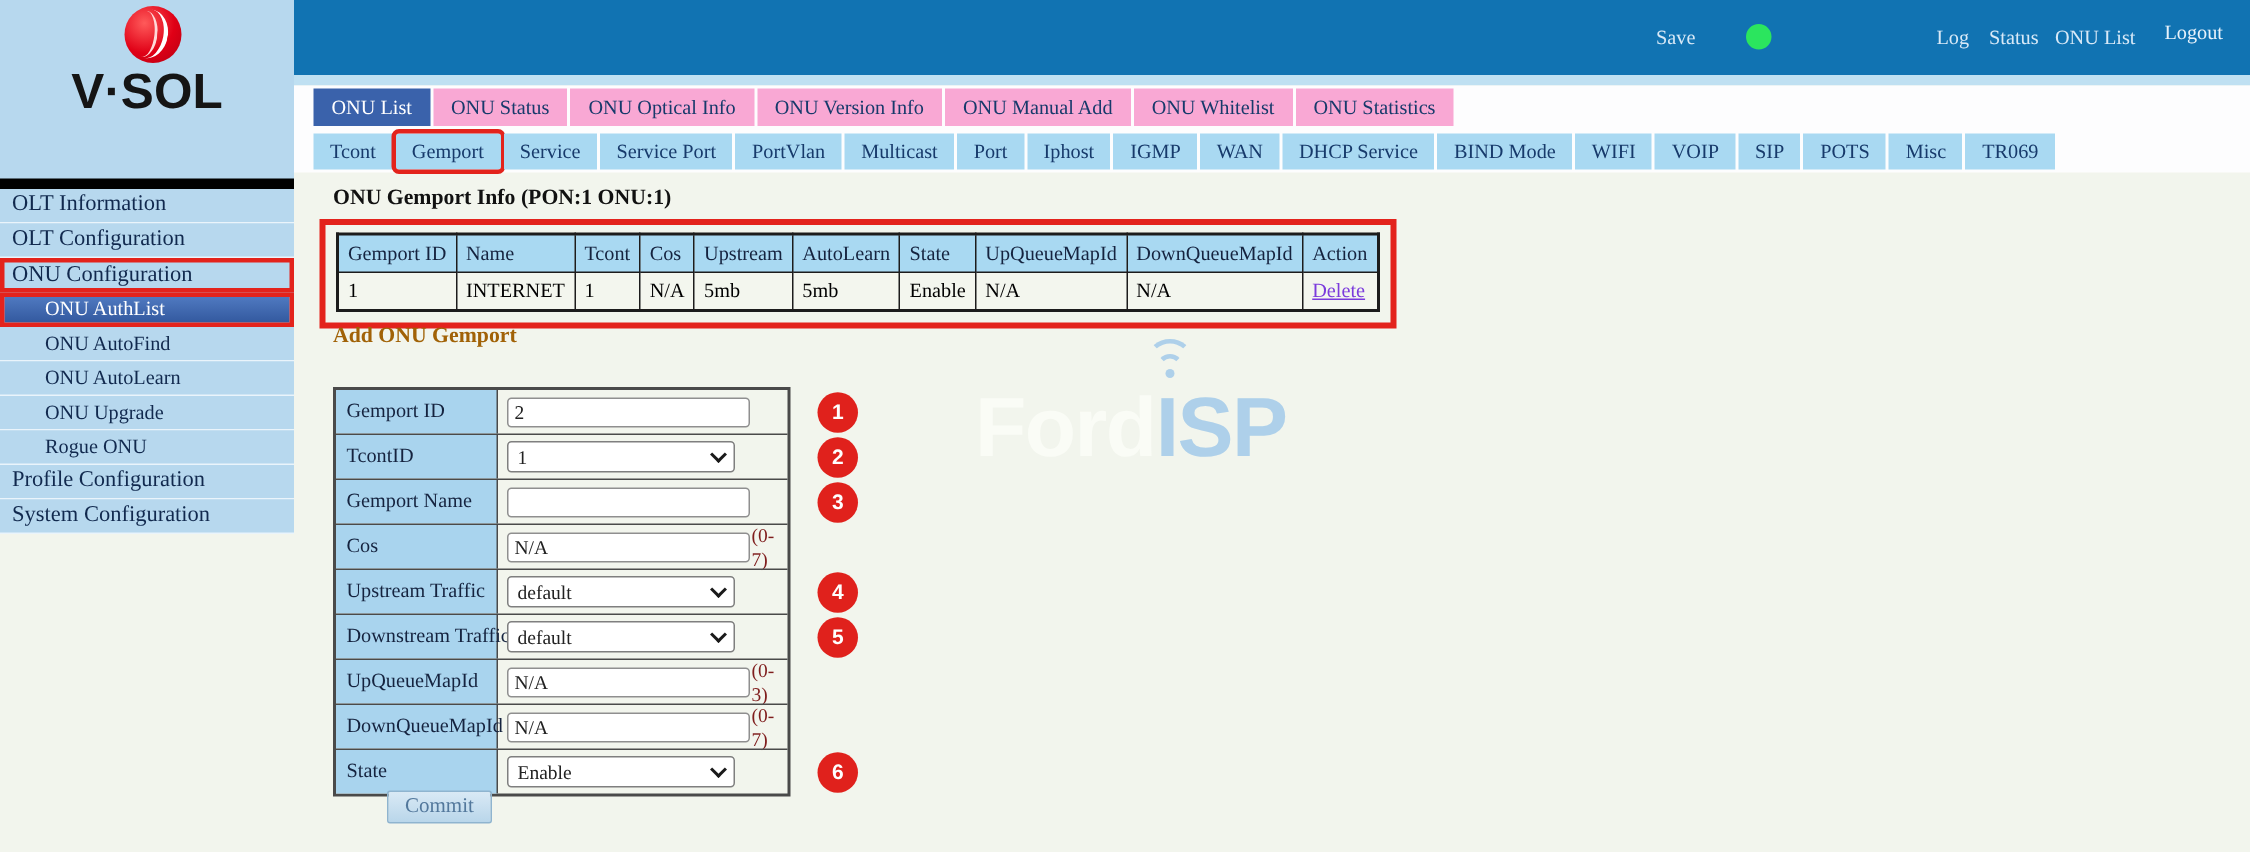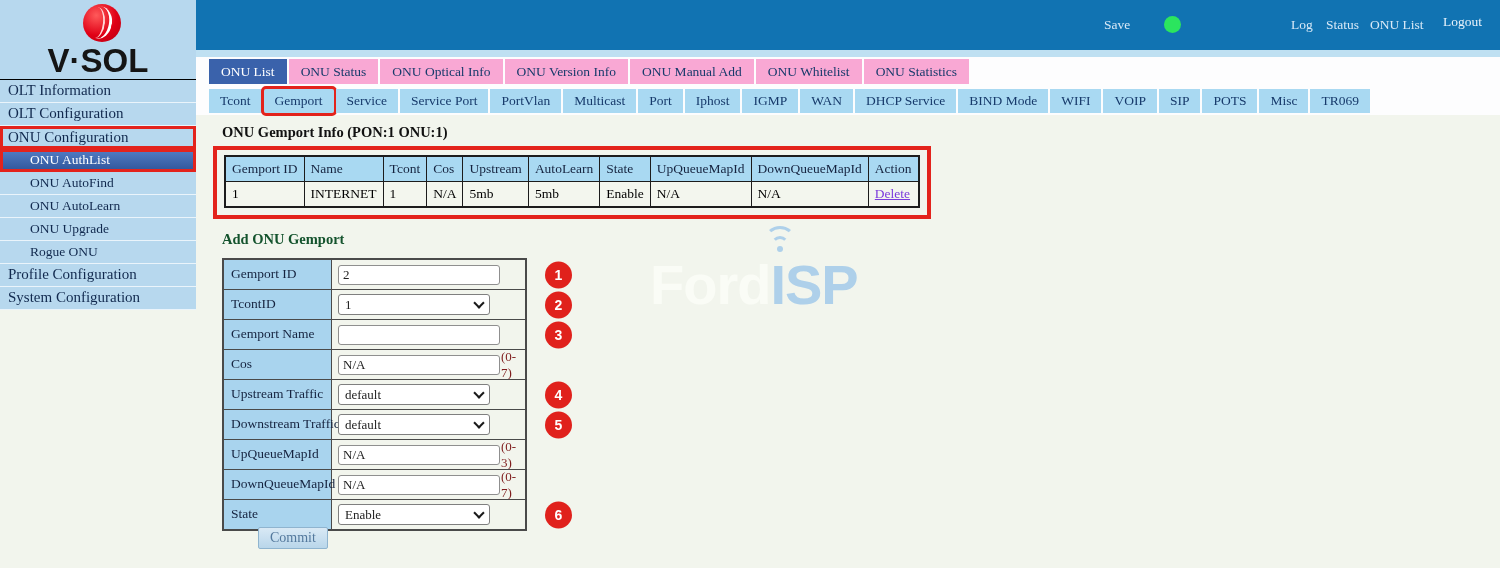--- a/index.html
+++ b/index.html
@@ -12,21 +12,21 @@
   #sidebar{position:absolute;left:0;top:0;width:196px;background:#b7d8ee;}
   #logo-area{height:79px;position:relative;}
   #logo-ball{position:absolute;left:83px;top:4px;width:38px;height:38px;border-radius:50%;
     background:radial-gradient(circle at 35% 30%, #ff5a5a, #e00016 55%, #b50012);}
   #logo-ball::before{content:"";position:absolute;width:24px;height:33px;border-radius:50%;
     border-right:3px solid #fff;right:9px;top:2px;transform:rotate(10deg);}
   #logo-ball::after{content:"";position:absolute;width:16px;height:31px;border-radius:50%;
     border-right:2px solid #ffd9d9;right:16px;top:3px;transform:rotate(6deg);}
   #logo-text{position:absolute;left:0;top:42px;width:100%;text-align:center;
     font-family:"Liberation Sans",sans-serif;font-weight:bold;font-size:33px;color:#151515;letter-spacing:0px;}
-  #menu{border-top:1px solid #000000;}
+  #menu{border-top:7px solid #000000;margin-top:40px;}
   .s-item{height:23px;box-sizing:border-box;border-bottom:1px solid #eaf4fb;background:#b7d8ee;
     color:#11294e;font-size:15px;line-height:21px;padding-left:8px;cursor:pointer;white-space:nowrap;}
   .s-item.lvl2{padding-left:30px;font-size:13.5px;}
   .s-item.sel{background:linear-gradient(#4f79c0,#33599f);color:#ffffff;}
   .s-item.annot{border:3px solid #e3231c;line-height:16px;padding-left:5px;}
   .s-item.annot.lvl2{padding-left:27px;}
   
   #topbar{position:absolute;left:196px;top:0;width:1304px;height:50px;background:#1173b2;}
   .tb-link{position:absolute;color:#d8e9f7;font-size:13.5px;top:17px;cursor:pointer;white-space:nowrap;}
   #tb-save{left:908px;}
@@ -48,21 +48,21 @@
   .tab2.annot{outline:3px solid #e3231c;border-radius:2px;}
   
   #table-title{position:absolute;left:222px;top:124px;font-size:14.5px;font-weight:bold;color:#111;}
   #table-wrap{position:absolute;left:213px;top:146px;border:4px solid #e3231c;padding:5px 7px 7px 7px;}
   #info-table{border-collapse:collapse;border:2px solid #1c1c1c;background:#f3f6ee;}
   #info-table th,#info-table td{border:1px solid #1c1c1c;font-size:13.5px;padding:3px 6px;height:18px;
     text-align:left;white-space:nowrap;font-weight:normal;}
   #info-table th{background:#a9d9f2;color:#15233f;}
   #info-table a{color:#7b3bdc;text-decoration:underline;cursor:pointer;}
   
-  #form-title{position:absolute;left:222px;top:231px;font-size:14.5px;font-weight:bold;color:#14532d;}
+  #form-title{position:absolute;left:222px;top:216px;font-size:14.5px;font-weight:bold;color:#a16207;}
   #gem-form{position:absolute;left:222px;top:258px;width:301px;border:2px solid #4a4a4a;background:#f2f5ed;}
   .f-row{display:flex;height:29px;border-top:1px solid #4a4a4a;position:relative;}
   .f-row:first-child{border-top:none;}
   .f-label{width:108px;box-sizing:border-box;background:#a9d4ee;border-right:1px solid #4a4a4a;
     font-size:13.5px;line-height:28px;padding-left:7px;color:#15233f;white-space:nowrap;}
   .f-value{flex:1;display:flex;align-items:center;padding-left:6px;}
   .f-input{width:152px;height:18px;border:1px solid #8f8f8f;border-radius:3px;background:#fff;
     font:13px "Liberation Serif",serif;color:#222;padding:0 4px;}
   .f-select{width:138px;height:19px;border:1px solid #7f7f7f;border-radius:3px;background:#fff;
     display:flex;align-items:center;justify-content:space-between;padding:0 6px;font-size:13px;color:#222;cursor:pointer;}

